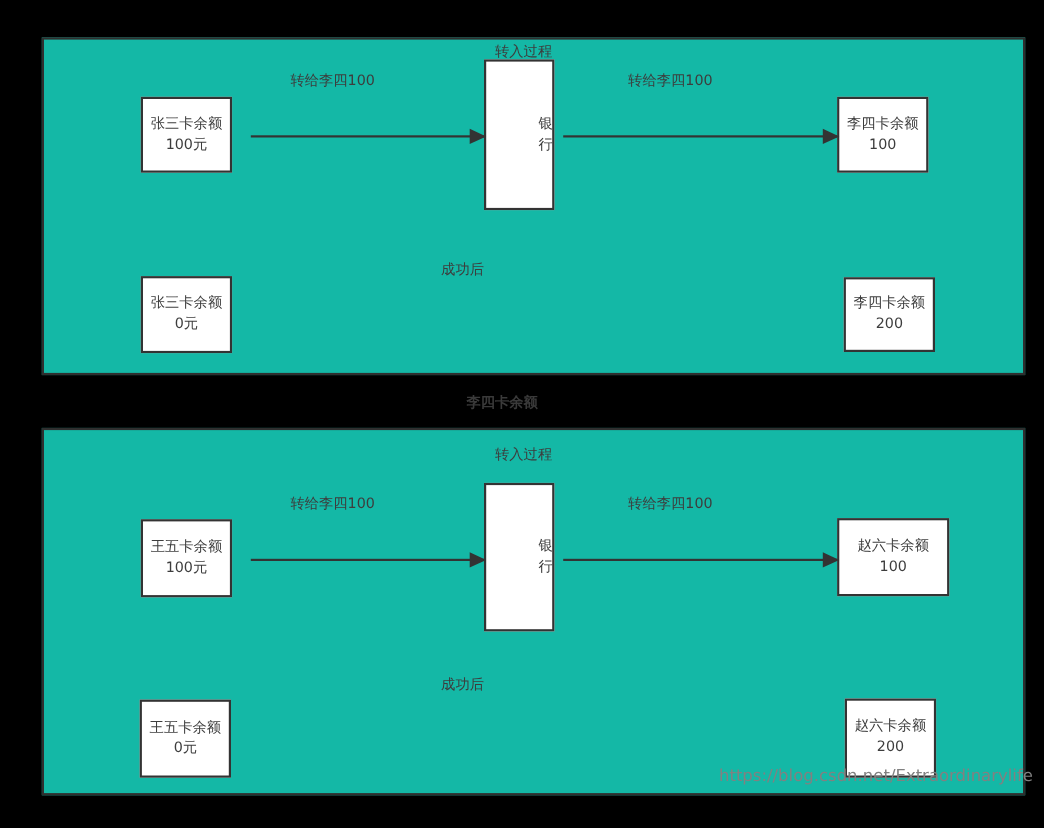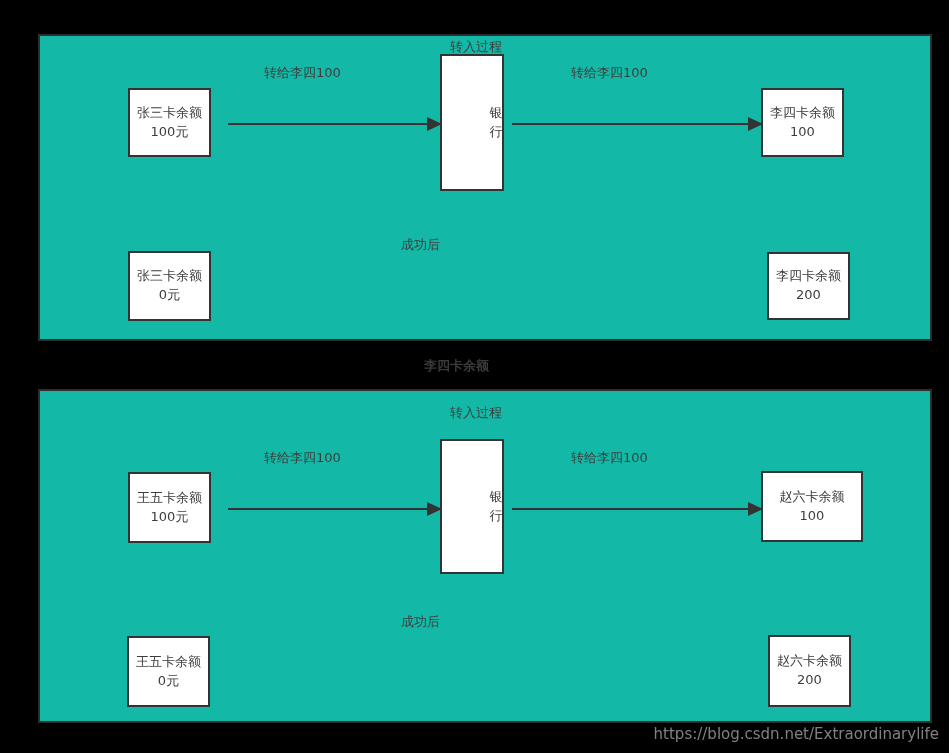--- a/index.html
+++ b/index.html
@@ -80,21 +80,21 @@
   .f1 { left: 361px; top: 200px; }
   .f2 { left: 361px; top: 222px; }
 
   .divider {
     position: absolute; left: 424px; top: 357px;
     font-size: 13px; font-weight: bold; color: #3a3a3a;
     white-space: nowrap;
   }
 
   .watermark {
-    position: absolute; right: 10px; top: 725px;
+    position: absolute; right: 10px; top: 696px;
     font-size: 15px; color: #818181; white-space: nowrap;
   }
 </style>
 </head>
 <body>
 
 <div class="stage">
 
   <section class="panel panel-1">
     <div class="flow-title t1">转入过程</div>

